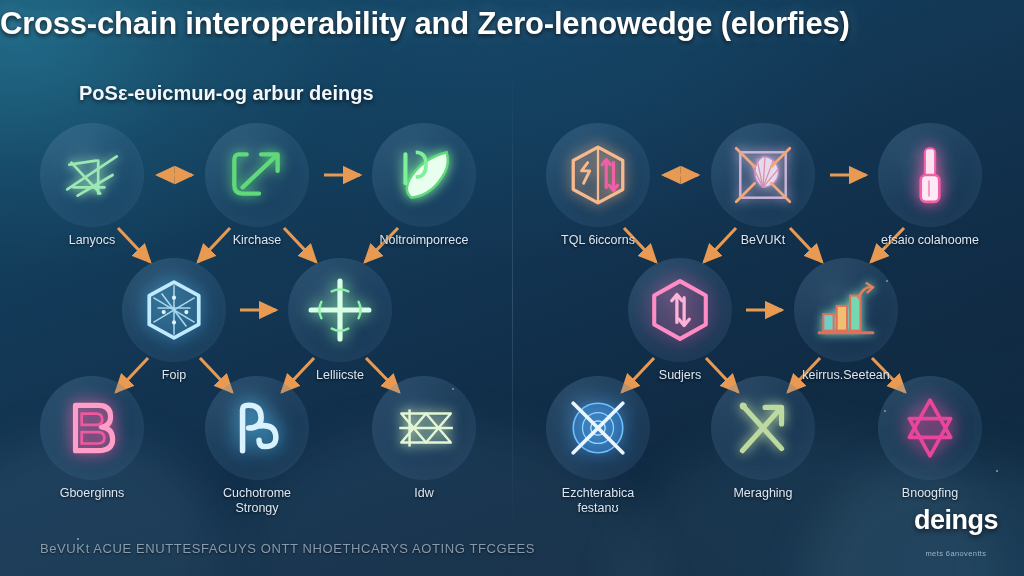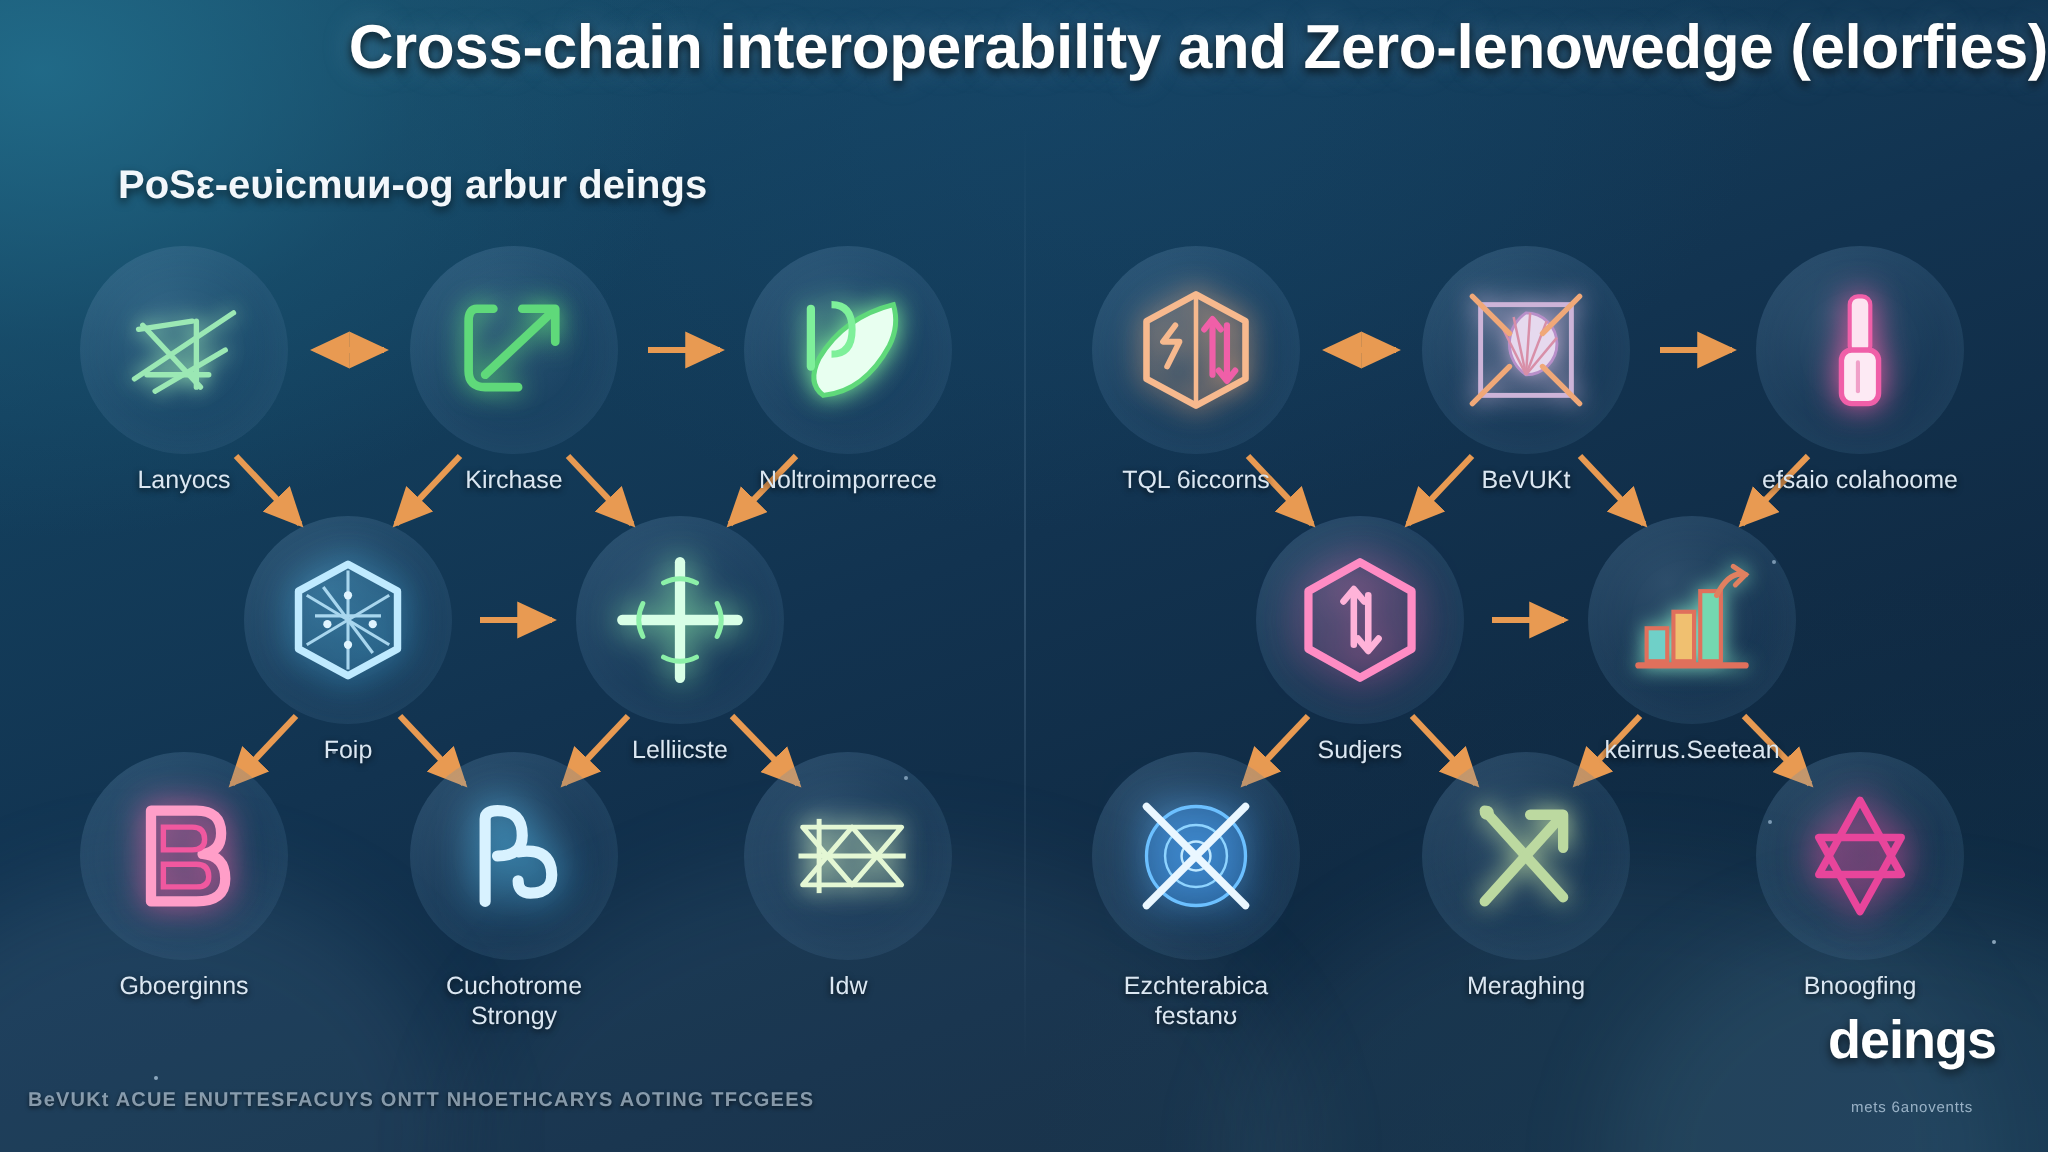--- a/index.html
+++ b/index.html
@@ -19,29 +19,29 @@
   }
   
   .blob{position:absolute;border-radius:50%;filter:blur(22px);pointer-events:none;}
   .b1{left:-70px;bottom:-120px;width:300px;height:260px;background:rgba(120,170,200,.13);}
   .b2{left:230px;bottom:-150px;width:420px;height:300px;background:rgba(120,170,200,.10);}
   .b3{left:620px;bottom:-140px;width:380px;height:280px;background:rgba(120,170,200,.09);}
   .b4{right:-80px;bottom:-130px;width:300px;height:250px;background:rgba(120,170,200,.11);}
   .star{position:absolute;width:2px;height:2px;border-radius:50%;background:rgba(200,225,245,.65);}
 
   .title{
-    position:absolute;left:0;top:6px;width:1024px;text-align:right;
+    position:absolute;left:0;top:6px;width:1024px;text-align:left;
     font-size:31px;font-weight:bold;color:#ffffff;letter-spacing:-.2px;
     text-shadow:0 2px 5px rgba(0,0,0,.75),0 0 14px rgba(150,200,235,.35);
   }
   .sec-title{
     position:absolute;top:82px;font-size:20px;font-weight:bold;color:#f2f7fb;
     text-shadow:0 2px 4px rgba(0,0,0,.6);
   }
-  .sec-left{left:59px;}
+  .sec-left{left:79px;}
   .sec-right{left:663px;}
   .divider{position:absolute;left:512px;top:62px;width:1px;height:470px;background:linear-gradient(to bottom,rgba(255,255,255,0),rgba(160,195,225,.20),rgba(255,255,255,0));}
 
   
   .node{position:absolute;width:104px;height:104px;transform:translate(-50%,-50%);}
   .disc{
     position:absolute;inset:0;border-radius:50%;
     background:radial-gradient(circle at 38% 32%, rgba(118,160,195,.28) 0%, rgba(60,100,140,.20) 55%, rgba(40,75,112,.10) 100%);
     box-shadow:inset 0 0 24px rgba(150,195,230,.10);
   }
@@ -50,22 +50,22 @@
   .lbl{
     position:absolute;top:110px;left:50%;transform:translateX(-50%);
     width:190px;text-align:center;font-size:12.5px;color:#dbe7f2;line-height:15px;
     text-shadow:0 1px 3px rgba(0,0,0,.75);white-space:pre-line;
   }
 
   
   .arrows{position:absolute;inset:0;pointer-events:none;}
 
   .footer{
-    position:absolute;left:14px;bottom:20px;font-size:10px;letter-spacing:.6px;
-    color:rgba(205,222,238,.62);text-shadow:0 1px 2px rgba(0,0,0,.6);font-weight:bold;
+    position:absolute;left:40px;bottom:20px;font-size:13px;letter-spacing:.6px;
+    color:rgba(205,222,238,.62);text-shadow:0 1px 2px rgba(0,0,0,.6);
   }
   .logo{position:absolute;right:26px;bottom:18px;text-align:center;}
   .logo-main{font-size:27px;font-weight:bold;color:#ffffff;letter-spacing:-.5px;line-height:27px;text-shadow:0 2px 5px rgba(0,0,0,.6);}
   .logo-sub{font-size:7.5px;letter-spacing:.4px;color:rgba(200,220,238,.72);margin-top:15px;}
 </style>
 </head>
 <body>
 
 <div class="stage">
 

